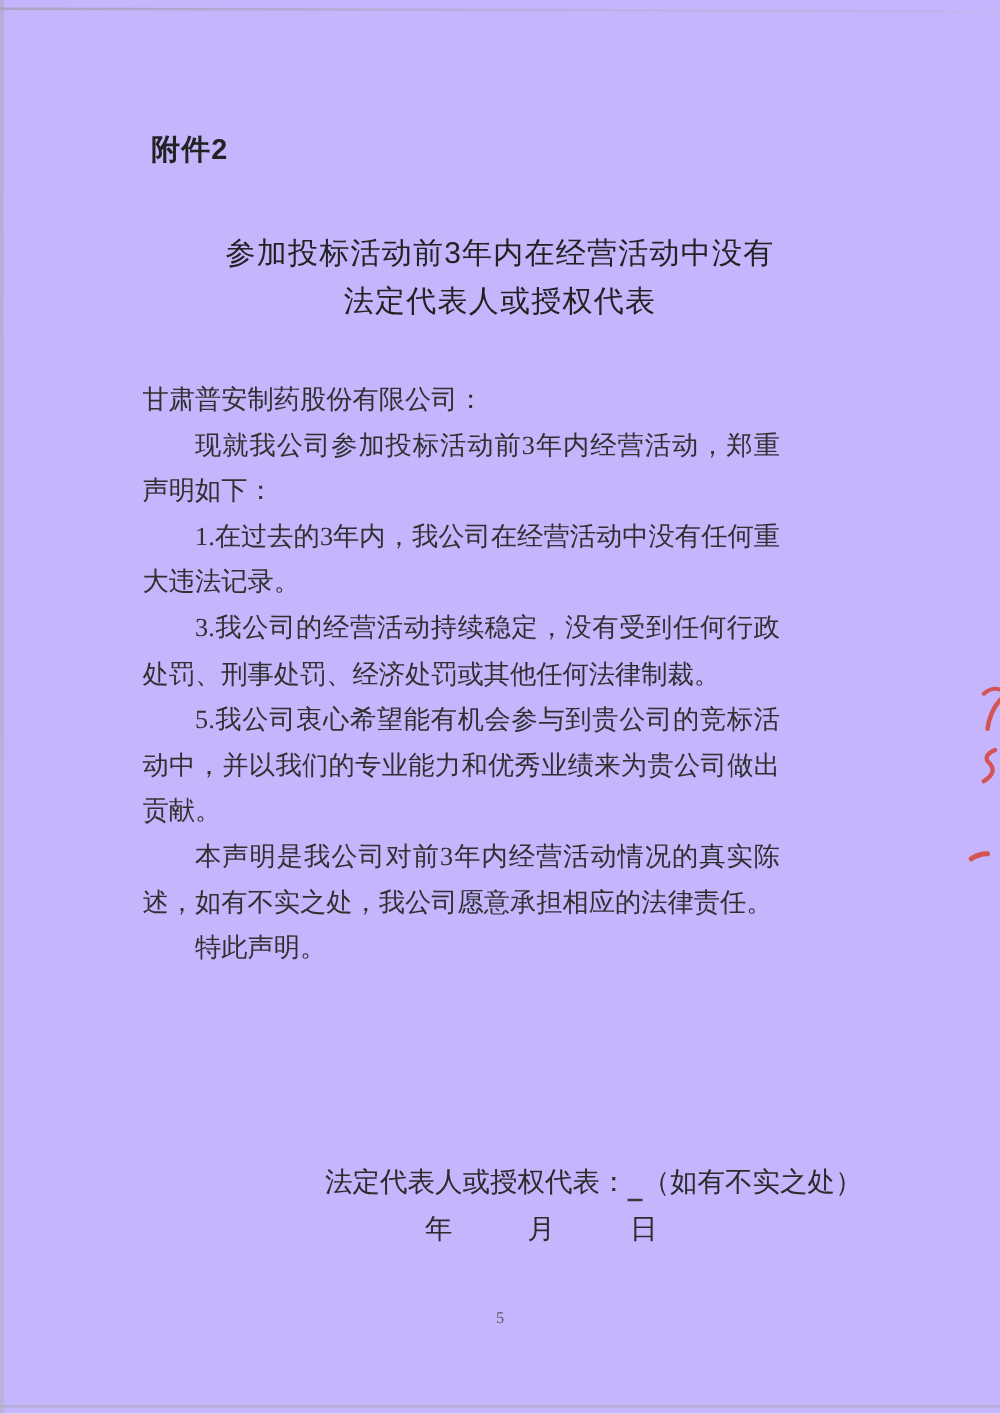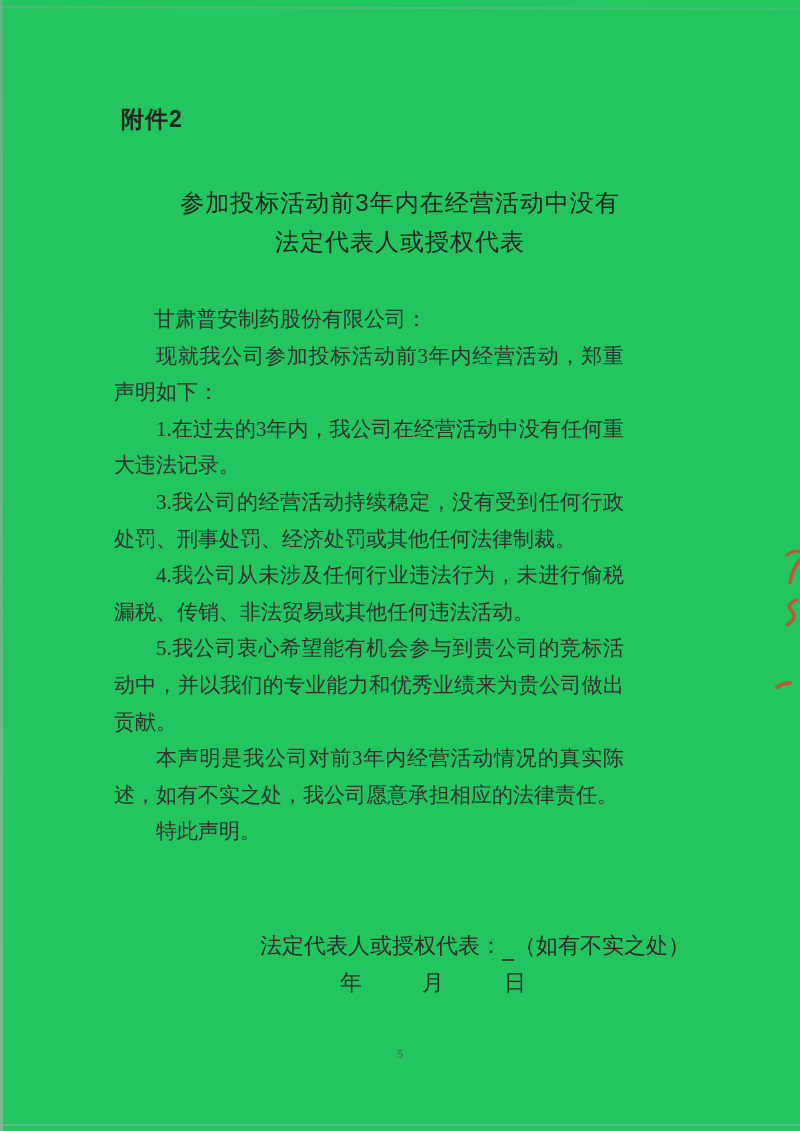--- a/index.html
+++ b/index.html
@@ -4,21 +4,21 @@
 <style>
   html, body {
     margin: 0;
     padding: 0;
     background: #ffffff;
   }
   .page {
     position: relative;
     width: 800px;
     height: 1131px;
-    background: #22c55e;
+    background: #c4b5fd;
     overflow: hidden;
     font-family: "Liberation Serif", serif;
     color: #2e2e2e;
   }
   
   .scan-edge-top {
     position: absolute;
     left: 0; top: 7px;
     width: 100%; height: 2px;
     background: linear-gradient(to right, rgba(150,150,150,0.55), rgba(170,170,170,0.35) 60%, rgba(180,180,180,0.15));
@@ -68,21 +68,20 @@
     line-height: 36.6px;
     text-align: justify;
     color: #303030;
   }
   .doc-body p {
     margin: 0;
     text-indent: 2em;
   }
   .doc-body p.no-indent {
     text-indent: 0;
-    margin-left: 40px;
   }
   .signature-block {
     position: absolute;
     left: 260px;
     top: 924px;
     width: 430px;
     font-size: 22px;
     color: #2b2b2b;
   }
   .sig-line {
@@ -136,21 +135,20 @@
   <div class="doc-title">
     <div>参加投标活动前3年内在经营活动中没有</div>
     <div>法定代表人或授权代表</div>
   </div>
 
   <div class="doc-body">
     <p class="no-indent">甘肃普安制药股份有限公司：</p>
     <p>现就我公司参加投标活动前3年内经营活动，郑重声明如下：</p>
     <p>1.在过去的3年内，我公司在经营活动中没有任何重大违法记录。</p>
     <p>3.我公司的经营活动持续稳定，没有受到任何行政处罚、刑事处罚、经济处罚或其他任何法律制裁。</p>
-    <p>4.我公司从未涉及任何行业违法行为，未进行偷税漏税、传销、非法贸易或其他任何违法活动。</p>
     <p>5.我公司衷心希望能有机会参与到贵公司的竞标活动中，并以我们的专业能力和优秀业绩来为贵公司做出贡献。</p>
     <p>本声明是我公司对前3年内经营活动情况的真实陈述，如有不实之处，我公司愿意承担相应的法律责任。</p>
     <p>特此声明。</p>
   </div>
 
   <div class="signature-block">
     <div class="sig-line">
       <span>法定代表人或授权代表：</span>
       <span class="sig-underline short"></span>
       <span>（如有不实之处）</span>

